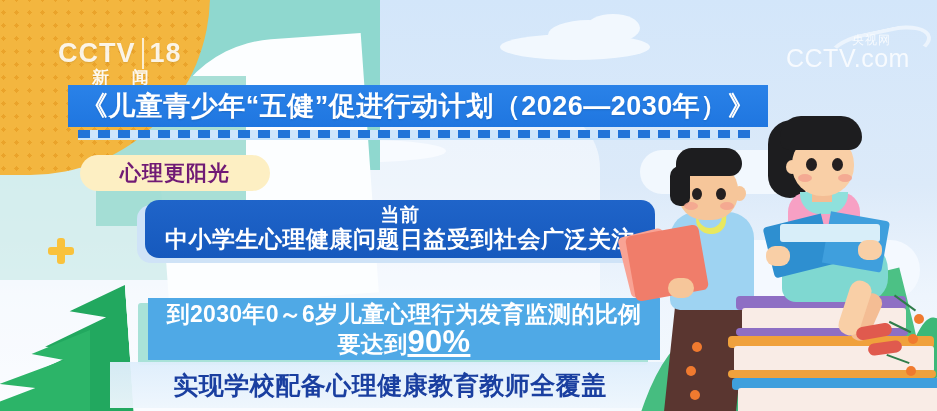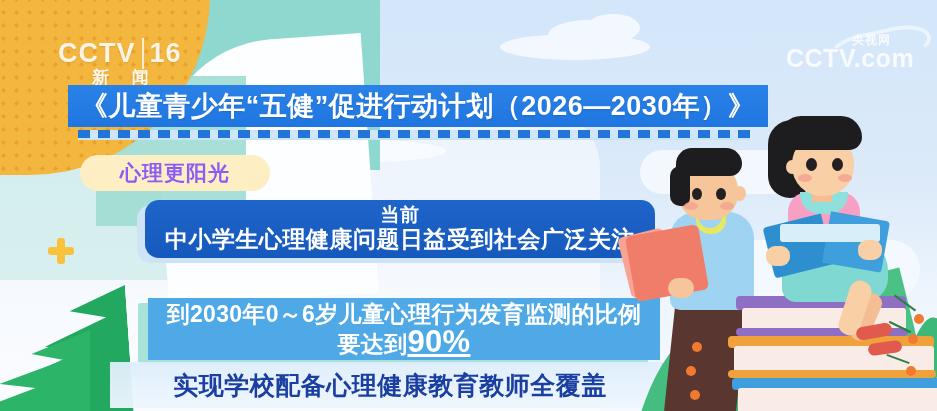--- a/index.html
+++ b/index.html
@@ -100,21 +100,21 @@
   .cctv-sub {
     position: absolute; left: 92px; top: 66px;
     color: rgba(255,255,255,.92);
     font-size: 17px; letter-spacing: 9px; font-weight: bold;
     text-shadow: 0 1px 2px rgba(0,0,0,.08);
   }
   
   .watermark {
     position: absolute; left: 786px; top: 44px;
     color: rgba(255,255,255,.80);
-    font-size: 25px; font-weight: bold; letter-spacing: .5px;
+    font-size: 25px; font-weight: normal; letter-spacing: .5px;
     white-space: nowrap;
   }
   .watermark .cn {
     position:absolute; left: 66px; top: -12px;
     font-size: 12px; letter-spacing: 1px; color: rgba(255,255,255,.8);
   }
   .wm-swoosh {
     position:absolute; left: 828px; top: 30px; width: 104px; height: 34px;
     border: 4px solid rgba(255,255,255,.55);
     border-radius: 50%/70%;
@@ -143,21 +143,21 @@
     background: #c7e3fb;
   }
 
   
   .pill {
     position: absolute; left: 80px; top: 155px; width: 190px; height: 36px;
     background: #fdefc3; border-radius: 18px;
     display: flex; align-items: center; justify-content: center;
   }
   .pill .t {
-    color: #8b5cf6; font-size: 21px; font-weight: bold; letter-spacing: 1px;
+    color: #701a75; font-size: 21px; font-weight: bold; letter-spacing: 1px;
   }
 
   
   .box1-shadow {
     position: absolute; left: 137px; top: 205px; width: 512px; height: 58px;
     background: #cfe3f7; border-radius: 14px;
   }
   .box1 {
     position: absolute; left: 145px; top: 200px; width: 510px; height: 58px;
     background: linear-gradient(180deg,#1f64c9 0%, #1659bd 100%);
@@ -265,21 +265,21 @@
   <div class="mint-1"></div>
   <div class="white-wedge"></div>
   <div class="mint-2"></div>
   <div class="orange-curve"></div>
 
   <div class="leaf-left"></div>
   <div class="leaf-left2"></div>
   <div class="plus"></div>
 
   <div class="cctv-logo">
-    <span>CCTV</span><span class="num">16</span>
+    <span>CCTV</span><span class="num">18</span>
   </div>
   <div class="cctv-sub">新 闻</div>
 
   <div class="wm-swoosh"></div>
   <div class="watermark">
     <span>CCTV.com</span>
     <span class="cn">央视网</span>
   </div>
 
   <div class="title-bar">

